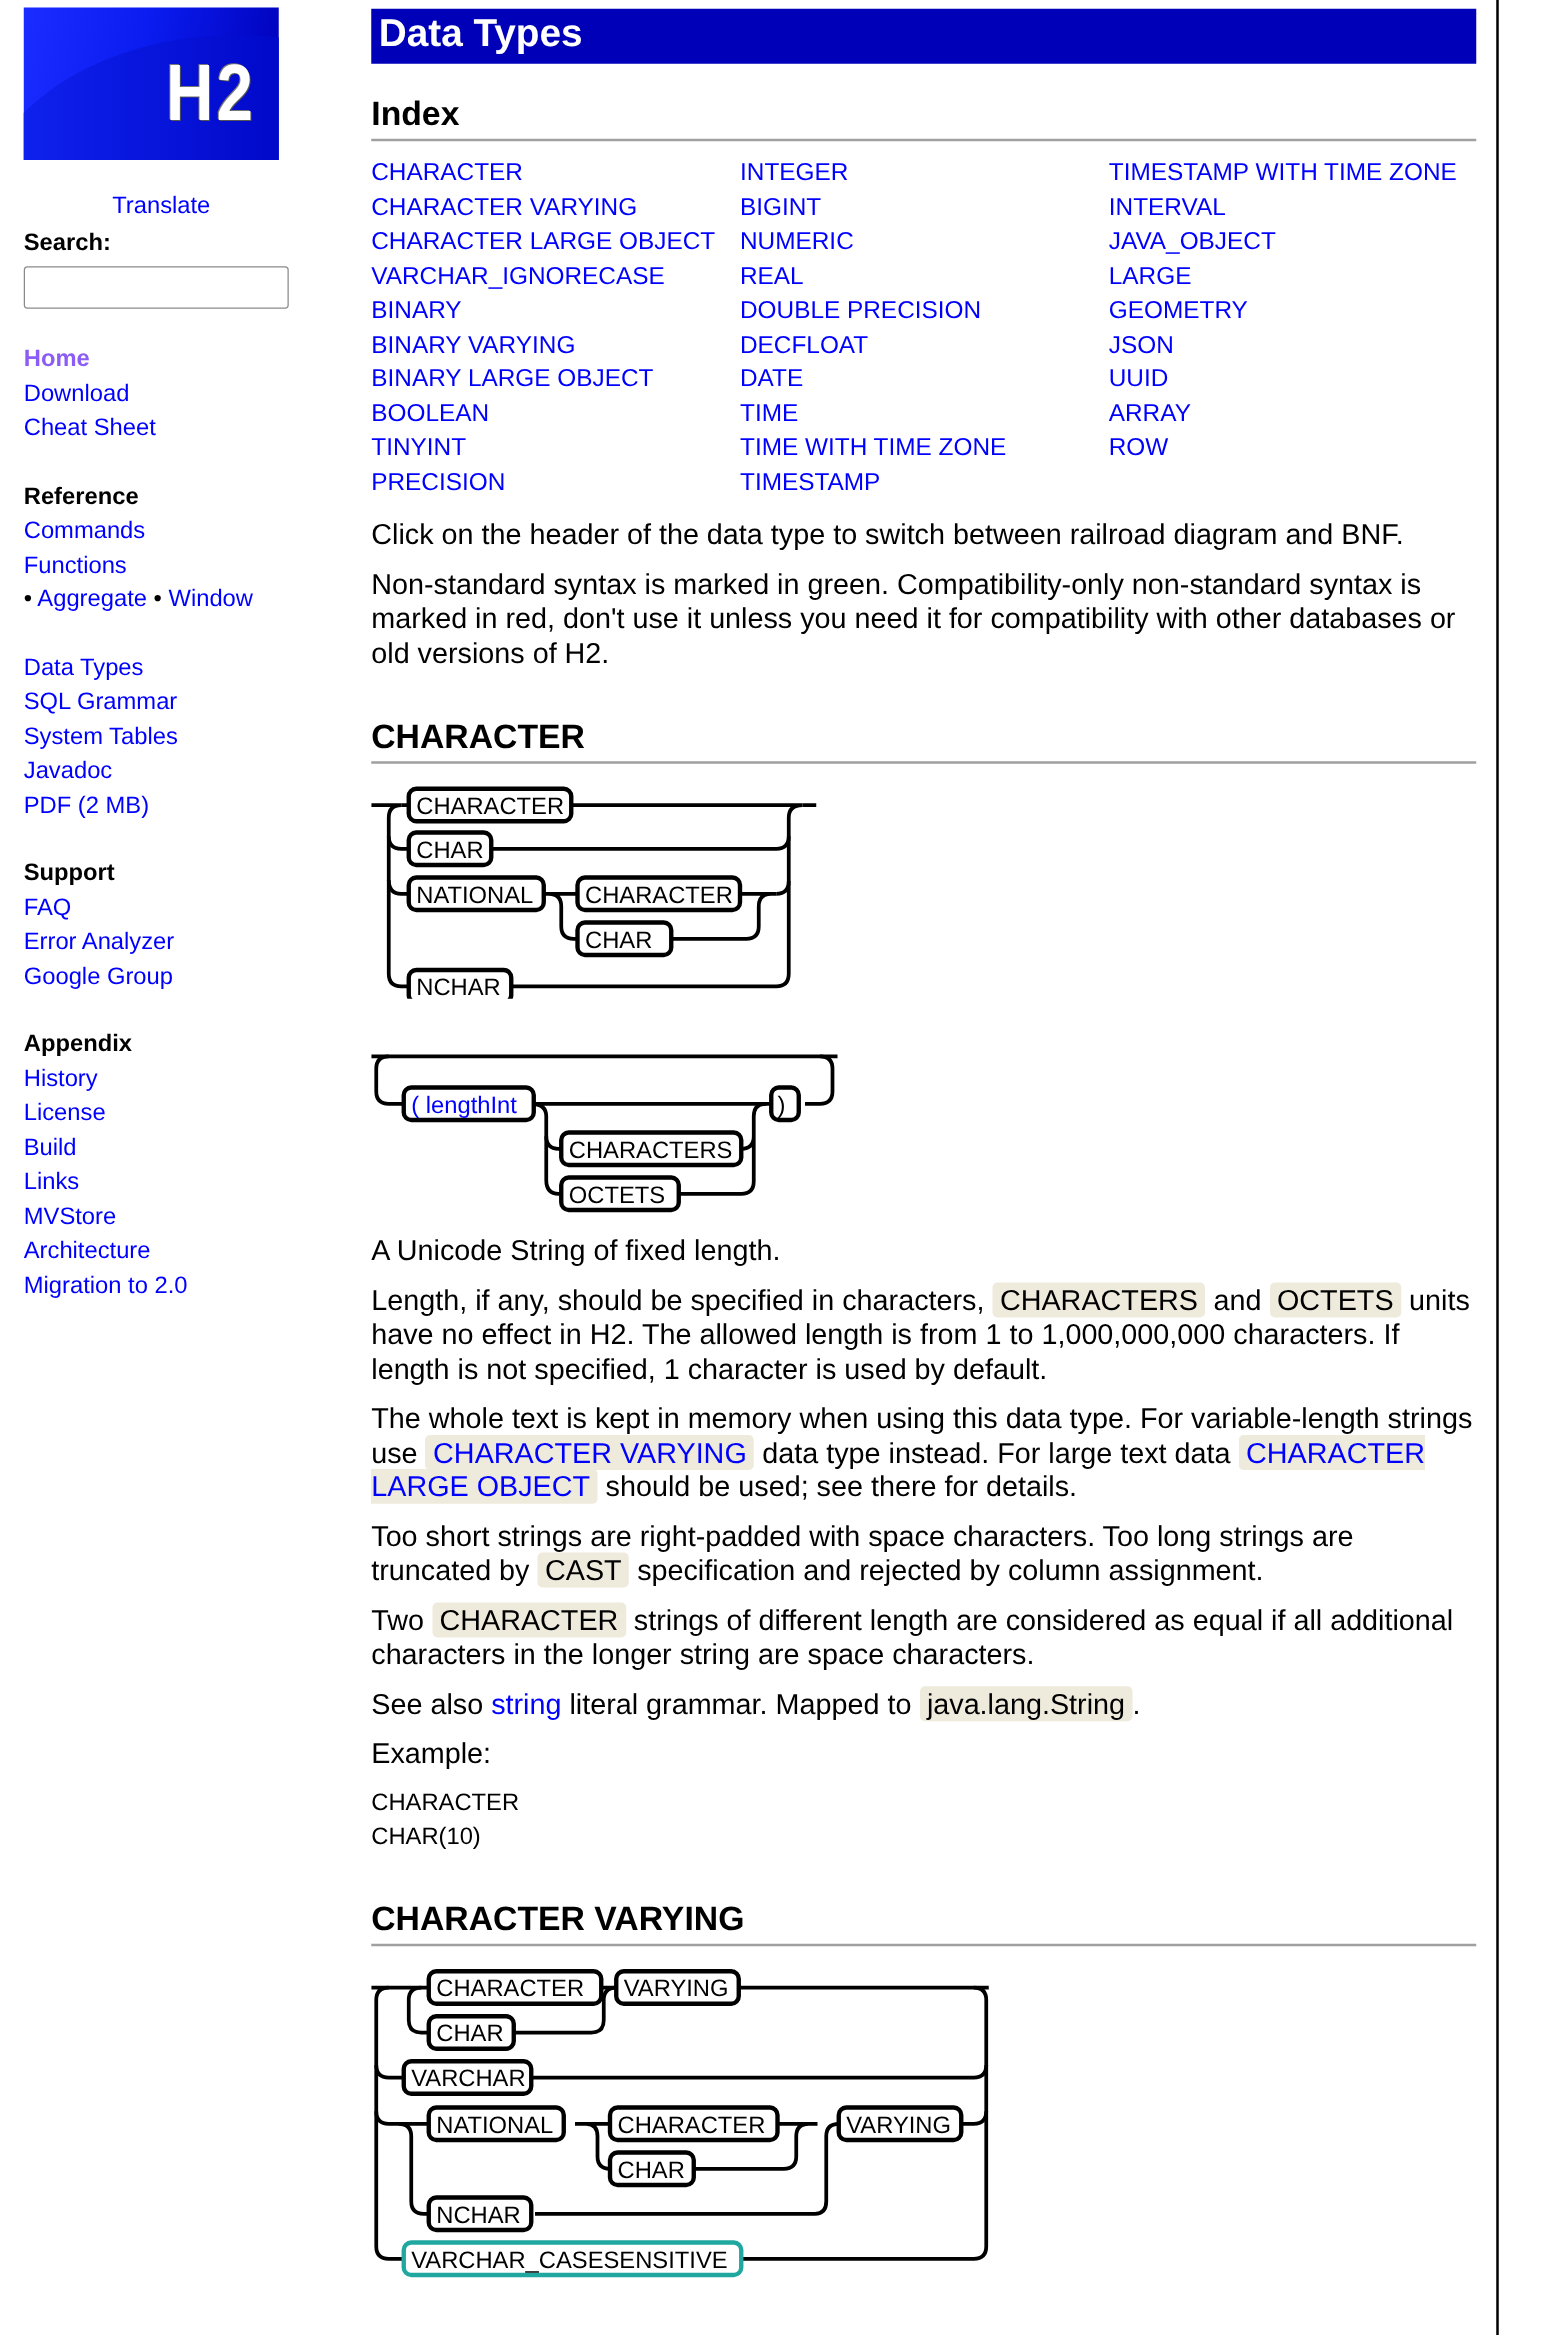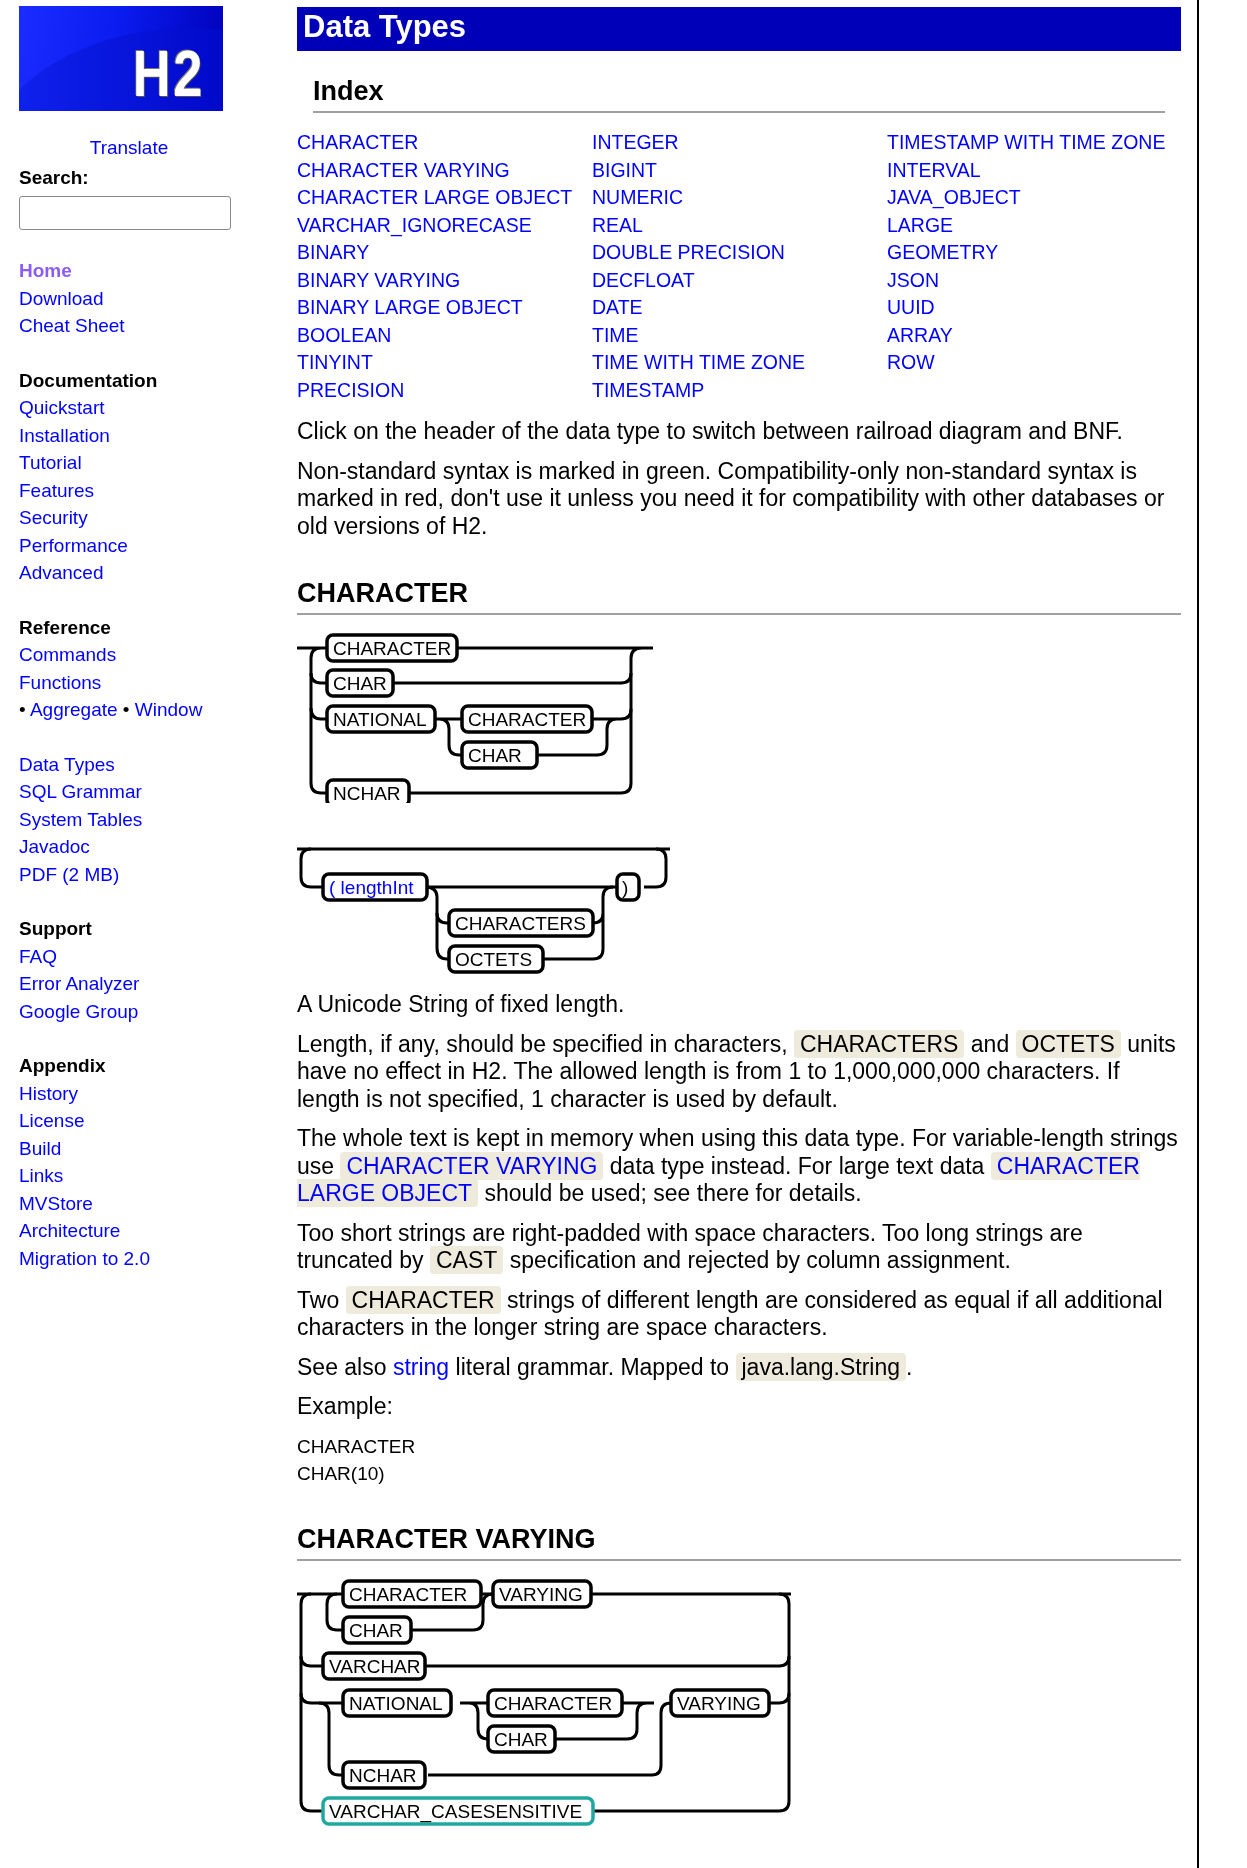--- a/index.html
+++ b/index.html
@@ -3,40 +3,40 @@
 <meta charset="utf-8">
 <style>
   html, body { margin:0; padding:0; background:#fff; }
   body { width:1247px; height:1868px; position:relative; overflow:hidden;
          font-family:"Liberation Sans", sans-serif; color:#000; }
   a { color:#0000ff; text-decoration:none; }
   .vline { position:absolute; left:1197px; top:0; width:2px; height:1868px; background:#000; }
 
   
   .sidebar { position:absolute; left:19px; top:6px; width:220px; font-size:19px; line-height:27.5px; }
-  .logo { width:204px; height:105px; position:relative; overflow:hidden;
+  .logo { width:204px; height:122px; position:relative; overflow:hidden;
           background:linear-gradient(100deg,#1a2cff 0%,#0a1cf0 45%,#0000b8 100%); }
   .logo .swoosh { position:absolute; left:-40px; top:22px; width:420px; height:300px; border-radius:50%;
                   background:linear-gradient(90deg,#1226f4 0%,#0008c8 60%,#0000b0 100%); }
   .logo .h2 { position:absolute; right:18px; top:36px; font-family:"Liberation Sans", sans-serif; font-weight:bold;
               font-size:64px; color:#fff; letter-spacing:3px; transform:scaleX(0.82); transform-origin:right;
               text-shadow:1px 1px 0 #555, -1px -1px 0 #777; line-height:64px; }
   .translate { margin-top:23px; display:block;text-align:center; }
   .search-label { font-weight:bold; margin-top:2px; display:block; }
   .search-input { margin-top:5px; width:212px; height:34px; border:1px solid #8a8a8a; border-radius:3px; box-sizing:border-box; display:block; }
   .nav-group { margin-top:27px; }
   .nav-group .head { font-weight:bold; display:block; }
   .nav-group a { display:block; }
   .nav-home { font-weight:bold; color:#8b5cf6; }
   .nav-inline a { display:inline; }
 
   
   .main { position:absolute; left:297px; top:7px; width:884px; }
   .title-bar { background:#0000b8; color:#fff; font-weight:bold; font-size:31px; height:44px; line-height:40px; padding-left:6px; }
-  h2 { font-size:27px; font-weight:bold; margin:16px; padding-bottom:4px; border-bottom:2px solid #a0a0a0; }
+  h2 { font-size:27px; font-weight:bold; margin:0; padding-bottom:4px; border-bottom:2px solid #a0a0a0; }
   .h-index { margin-top:25px; }
   .index-grid { display:grid; grid-template-columns:295px 295px 294px; margin-top:12px; font-size:19.5px; line-height:27.5px; }
   .index-grid a { display:block; white-space:nowrap; }
   .h-details { margin-top:27px; }
   p { font-size:23px; line-height:27.5px; margin:12px 0 0 0; }
   .p-first { margin-top:14px; }
   .code { background:#eeeadc; border-radius:4px; padding:1px 6px; }
   h3 { font-size:27px; font-weight:bold; margin:0; padding-bottom:4px; border-bottom:2px solid #a0a0a0; }
   .h-char { margin-top:38px; }
   .h-varchar { margin-top:36px; }
@@ -59,30 +59,20 @@
   <a class="translate">Translate</a>
   <span class="search-label">Search:</span>
   <input class="search-input" type="text" value="" style="">
 
   <div class="nav-group" style="margin-top:27px;">
     <a class="nav-home">Home</a>
     <a>Download</a>
     <a>Cheat Sheet</a>
   </div>
 
-  <div class="nav-group">
-    <span class="head">Documentation</span>
-    <a>Quickstart</a>
-    <a>Installation</a>
-    <a>Tutorial</a>
-    <a>Features</a>
-    <a>Security</a>
-    <a>Performance</a>
-    <a>Advanced</a>
-  </div>
 
   <div class="nav-group">
     <span class="head">Reference</span>
     <a>Commands</a>
     <a>Functions</a>
     <div class="nav-inline">
       <span>•</span>
       <a>Aggregate</a>
       <span>•</span>
       <a>Window</a>

